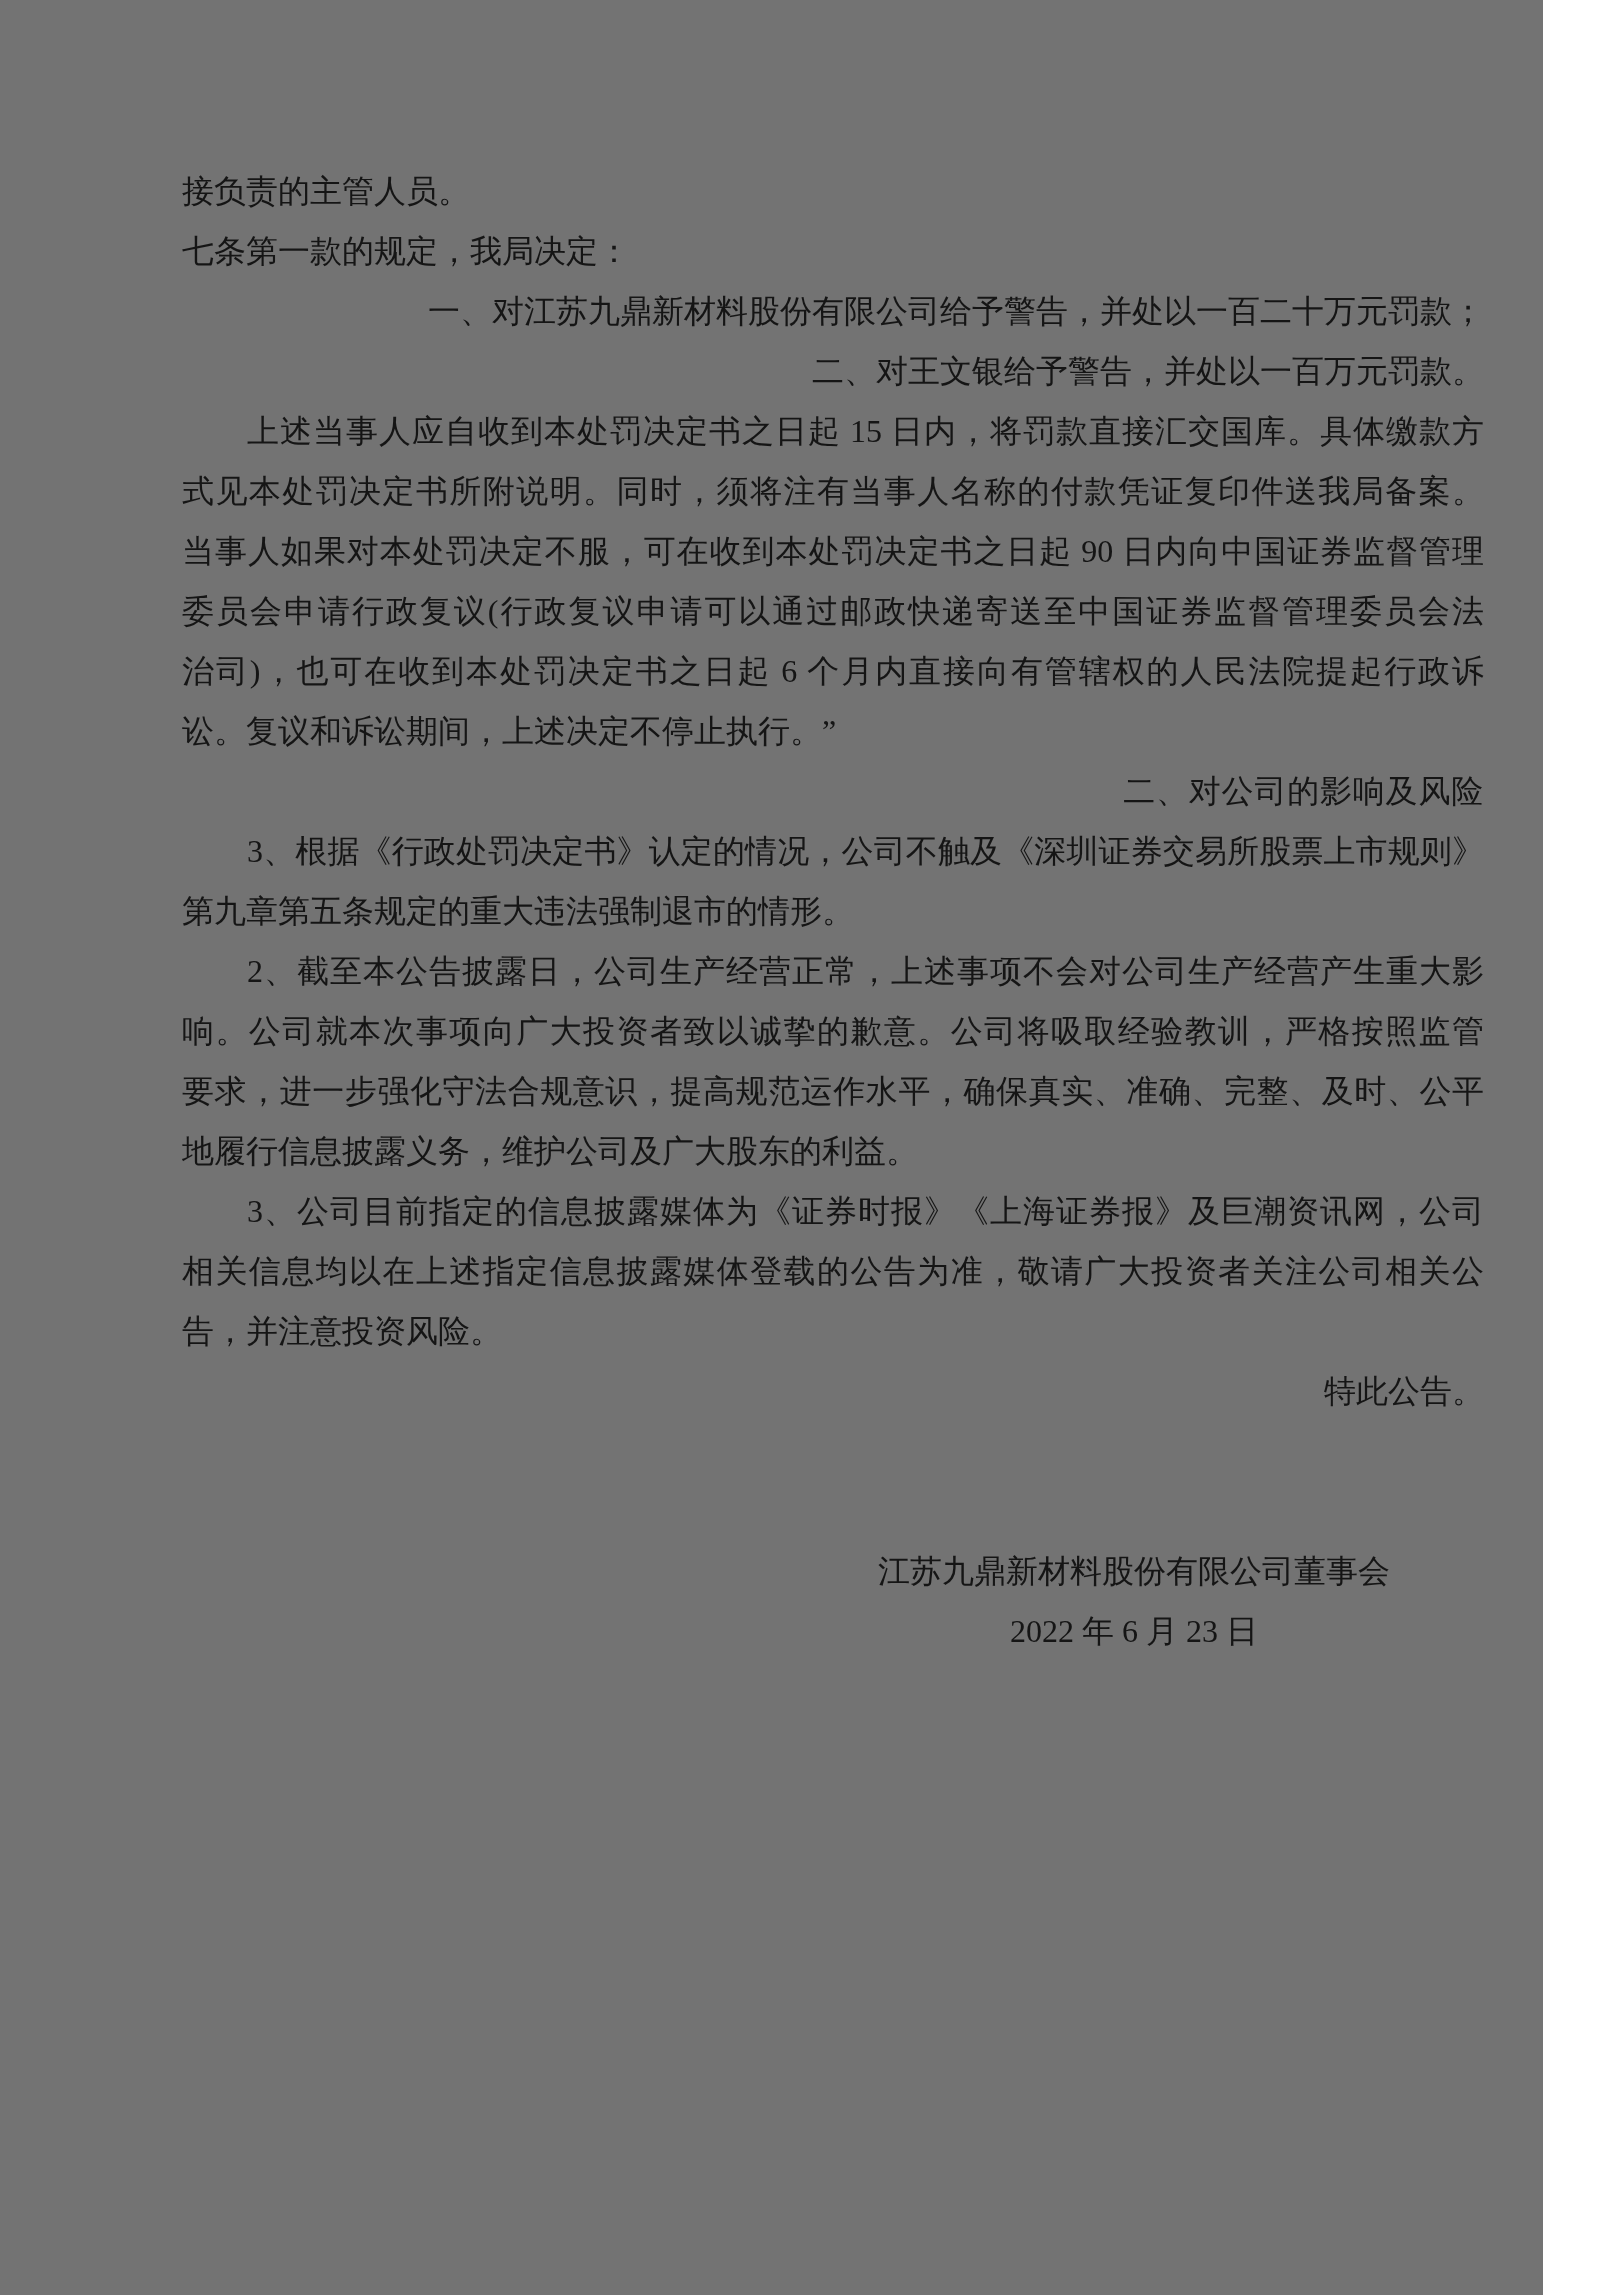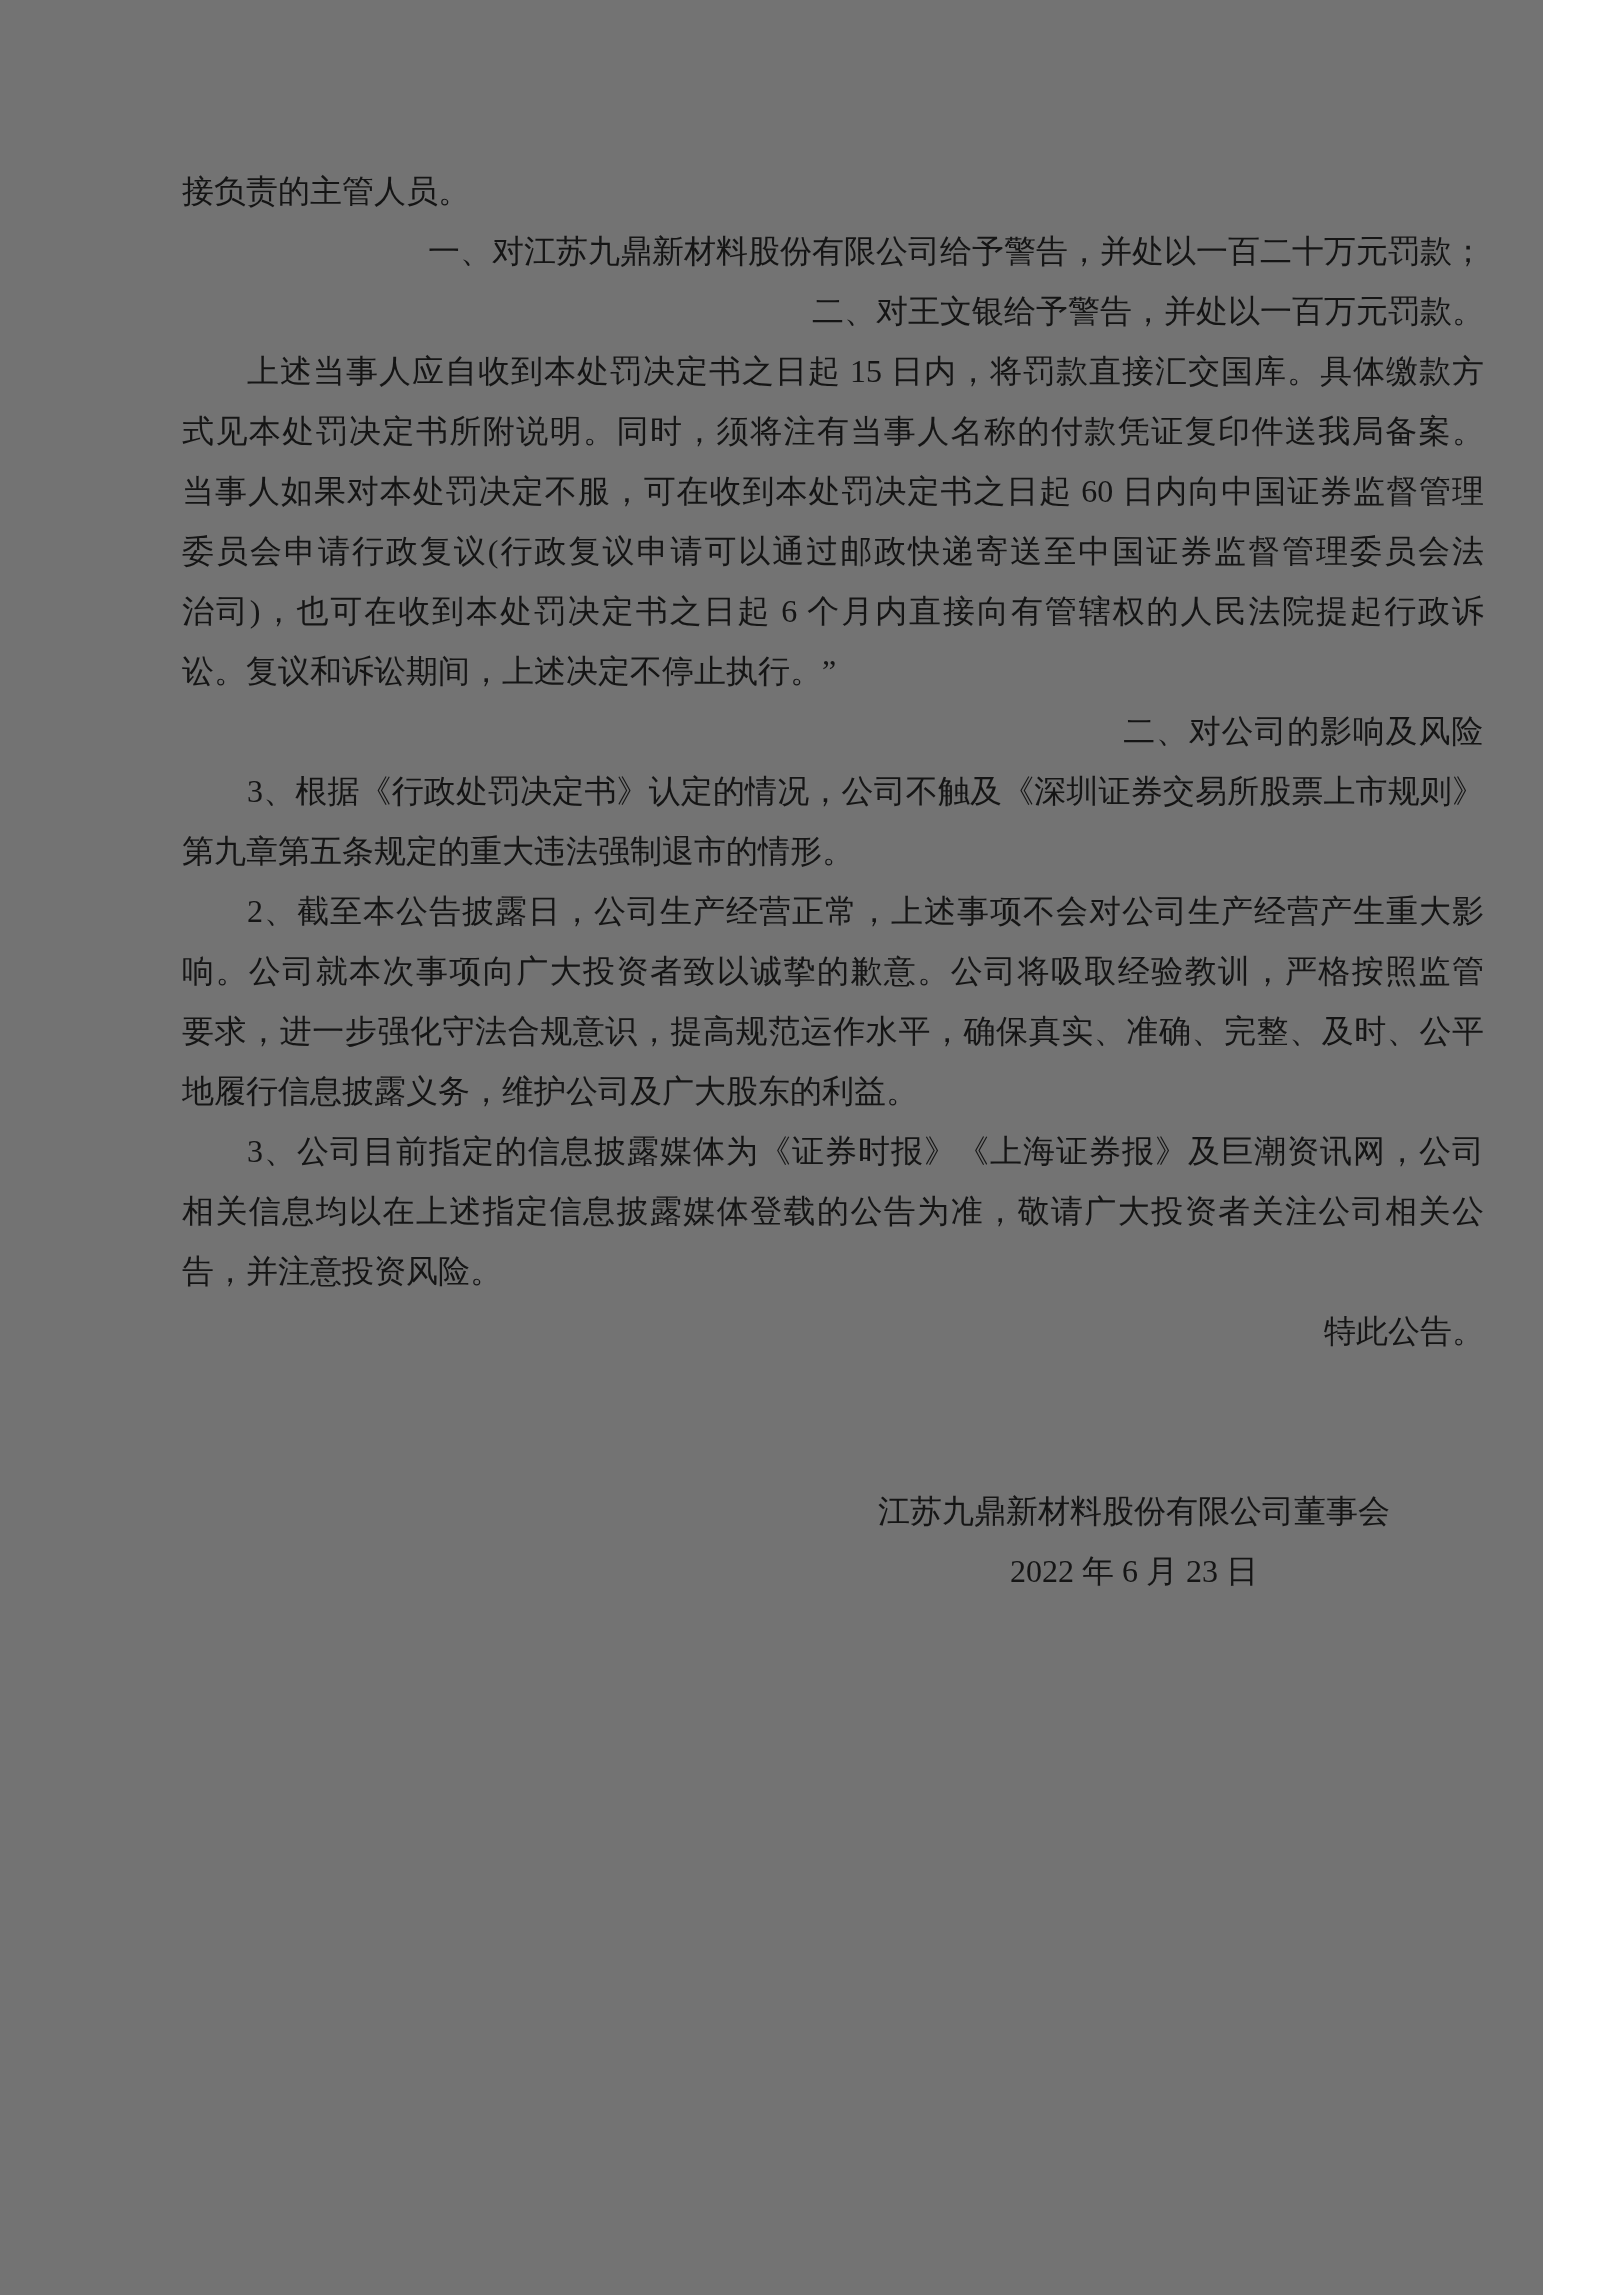--- a/index.html
+++ b/index.html
@@ -58,25 +58,26 @@
     white-space: nowrap;
   }
 </style>
 </head>
 <body>
 
 <div class="page">
   <div class="doc-body">
 
     <div class="line">接负责的主管人员。</div>
+      <div class="line">七条第一款的规定，我局决定：</div>
       <div class="line indent">一、对江苏九鼎新材料股份有限公司给予警告，并处以一百二十万元罚款；</div>
       <div class="line indent">二、对王文银给予警告，并处以一百万元罚款。</div>
       <div class="line indent fill">上述当事人应自收到本处罚决定书之日起 15 日内，将罚款直接汇交国库。具体缴款方</div>
       <div class="line fill">式见本处罚决定书所附说明。同时，须将注有当事人名称的付款凭证复印件送我局备案。</div>
-      <div class="line fill">当事人如果对本处罚决定不服，可在收到本处罚决定书之日起 60 日内向中国证券监督管理</div>
+      <div class="line fill">当事人如果对本处罚决定不服，可在收到本处罚决定书之日起 90 日内向中国证券监督管理</div>
       <div class="line fill">委员会申请行政复议(行政复议申请可以通过邮政快递寄送至中国证券监督管理委员会法</div>
       <div class="line fill">治司)，也可在收到本处罚决定书之日起 6 个月内直接向有管辖权的人民法院提起行政诉</div>
       <div class="line">讼。复议和诉讼期间，上述决定不停止执行。”</div>
       <div class="line indent bold">二、对公司的影响及风险</div>
       <div class="line indent fill">3、根据《行政处罚决定书》认定的情况，公司不触及《深圳证券交易所股票上市规则》</div>
       <div class="line">第九章第五条规定的重大违法强制退市的情形。</div>
       <div class="line indent fill">2、截至本公告披露日，公司生产经营正常，上述事项不会对公司生产经营产生重大影</div>
       <div class="line fill">响。公司就本次事项向广大投资者致以诚挚的歉意。公司将吸取经验教训，严格按照监管</div>
       <div class="line fill">要求，进一步强化守法合规意识，提高规范运作水平，确保真实、准确、完整、及时、公平</div>
       <div class="line">地履行信息披露义务，维护公司及广大股东的利益。</div>

